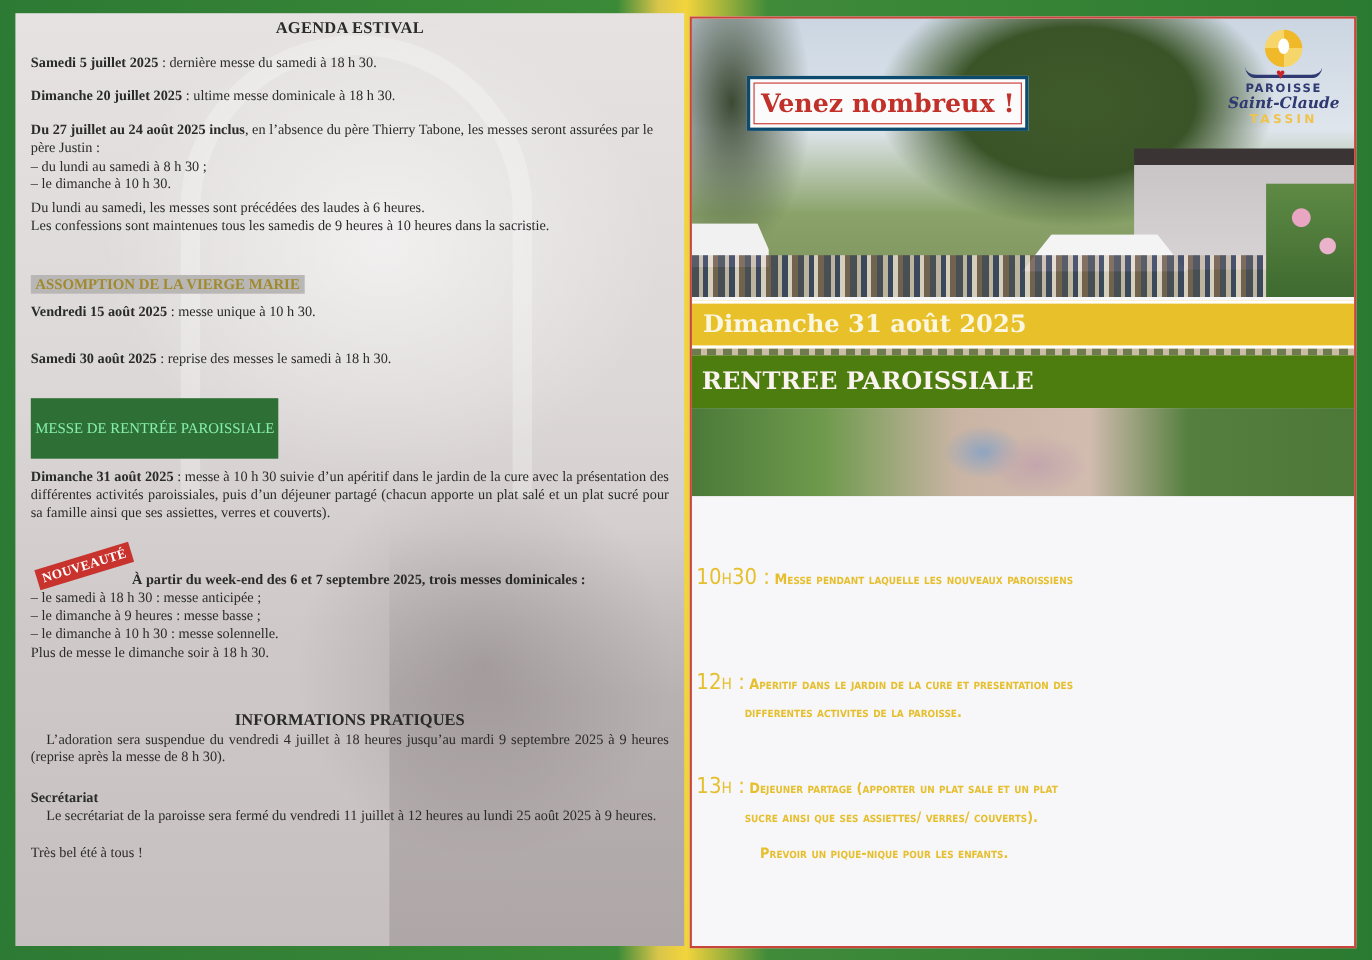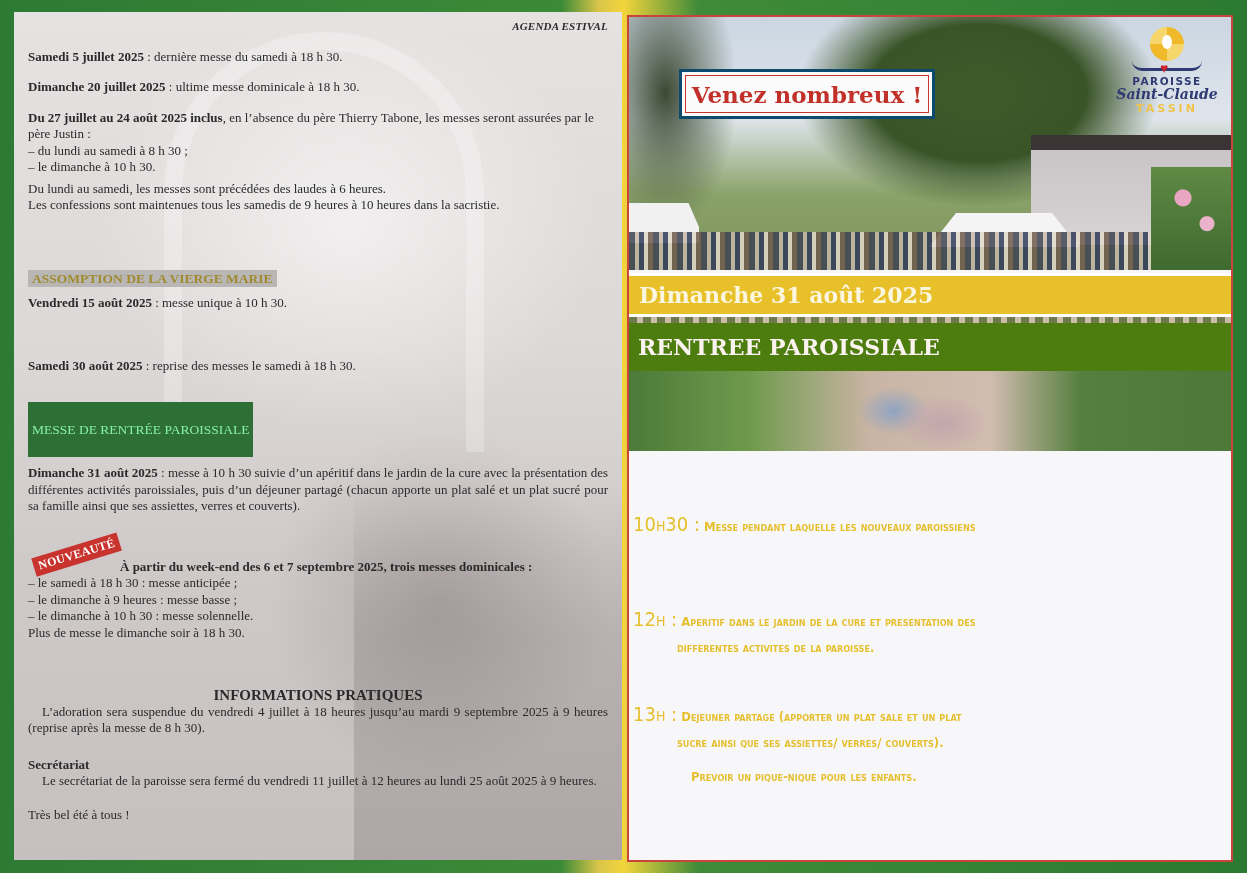--- a/index.html
+++ b/index.html
@@ -26,26 +26,26 @@
   .left .arch {
     position: absolute; left: 150px; top: 20px; width: 320px; height: 420px;
     border: 18px solid rgba(255,255,255,0.25); border-bottom: none;
     border-radius: 160px 160px 0 0;
   }
   .left .crowd {
     position: absolute; left: 340px; top: 470px; width: 270px; height: 380px;
     background: linear-gradient(180deg, rgba(90,80,80,0) 0%, rgba(90,80,80,0.18) 40%, rgba(90,80,80,0.22) 100%);
   }
   .left .content { position: relative; padding: 6px 14px 0 14px; }
-  .h-center { text-align: right; font-weight: bold; font-size: 11px; letter-spacing: 0.2px; font-style: italic; }
+  .h-center { text-align: center; font-weight: bold; font-size: 15px; letter-spacing: 0.2px; }
   .p { margin-top: 14px; }
   .b { font-weight: bold; }
 
   .tag-assomption {
-    display: inline-block; margin-top: 56px; background: #b9b7b6;
+    display: inline-block; margin-top: 36px; background: #b9b7b6;
     color: #a08a2e; font-weight: bold; font-size: 13.5px; padding: 0 4px; line-height: 17px; text-align: center;
   }
   .tag-rentree {
     display: inline-block; margin-top: 28px; background: #2e6f35;
     color: #86efac; font-weight: normal; font-size: 13.5px; padding: 19px 4px; line-height: 17px;
   }
   .nouveaute-row { position: relative; margin-top: 44px; padding-left: 92px; font-weight: bold; }
   .nouveaute {
     position: absolute; left: 4px; top: -14px;
     background: #c8332e; color: #fff; font-weight: bold; font-size: 12px;
@@ -169,21 +169,21 @@
     </p>
     <p class="tight">– du lundi au samedi à 8 h 30 ;</p>
     <p class="tight">– le dimanche à 10 h 30.</p>
     <p style="margin-top:5px">Du lundi au samedi, les messes sont précédées des laudes à 6 heures.</p>
     <p class="tight">Les confessions sont maintenues tous les samedis de 9 heures à 10 heures dans la sacristie.</p>
 
     <div class="tag-assomption">ASSOMPTION DE LA VIERGE MARIE</div>
     <p style="margin-top:8px">
       <span class="b">Vendredi 15 août 2025</span><span> : messe unique à 10 h 30.</span>
     </p>
-    <p style="margin-top:46px">
+    <p style="margin-top:26px">
       <span class="b">Samedi 30 août 2025</span><span> : reprise des messes le samedi à 18 h 30.</span>
     </p>
 
     <div class="tag-rentree">MESSE DE RENTRÉE PAROISSIALE</div>
     <p style="margin-top:8px; text-align:justify">
       <span class="b">Dimanche 31 août 2025</span><span> : messe à 10 h 30 suivie d’un apéritif dans le jardin de la cure avec la présentation des différentes activités paroissiales, puis d’un déjeuner partagé (chacun apporte un plat salé et un plat sucré pour sa famille ainsi que ses assiettes, verres et couverts).</span>
     </p>
 
     <div class="nouveaute-row">
       <span class="nouveaute">NOUVEAUTÉ</span>

